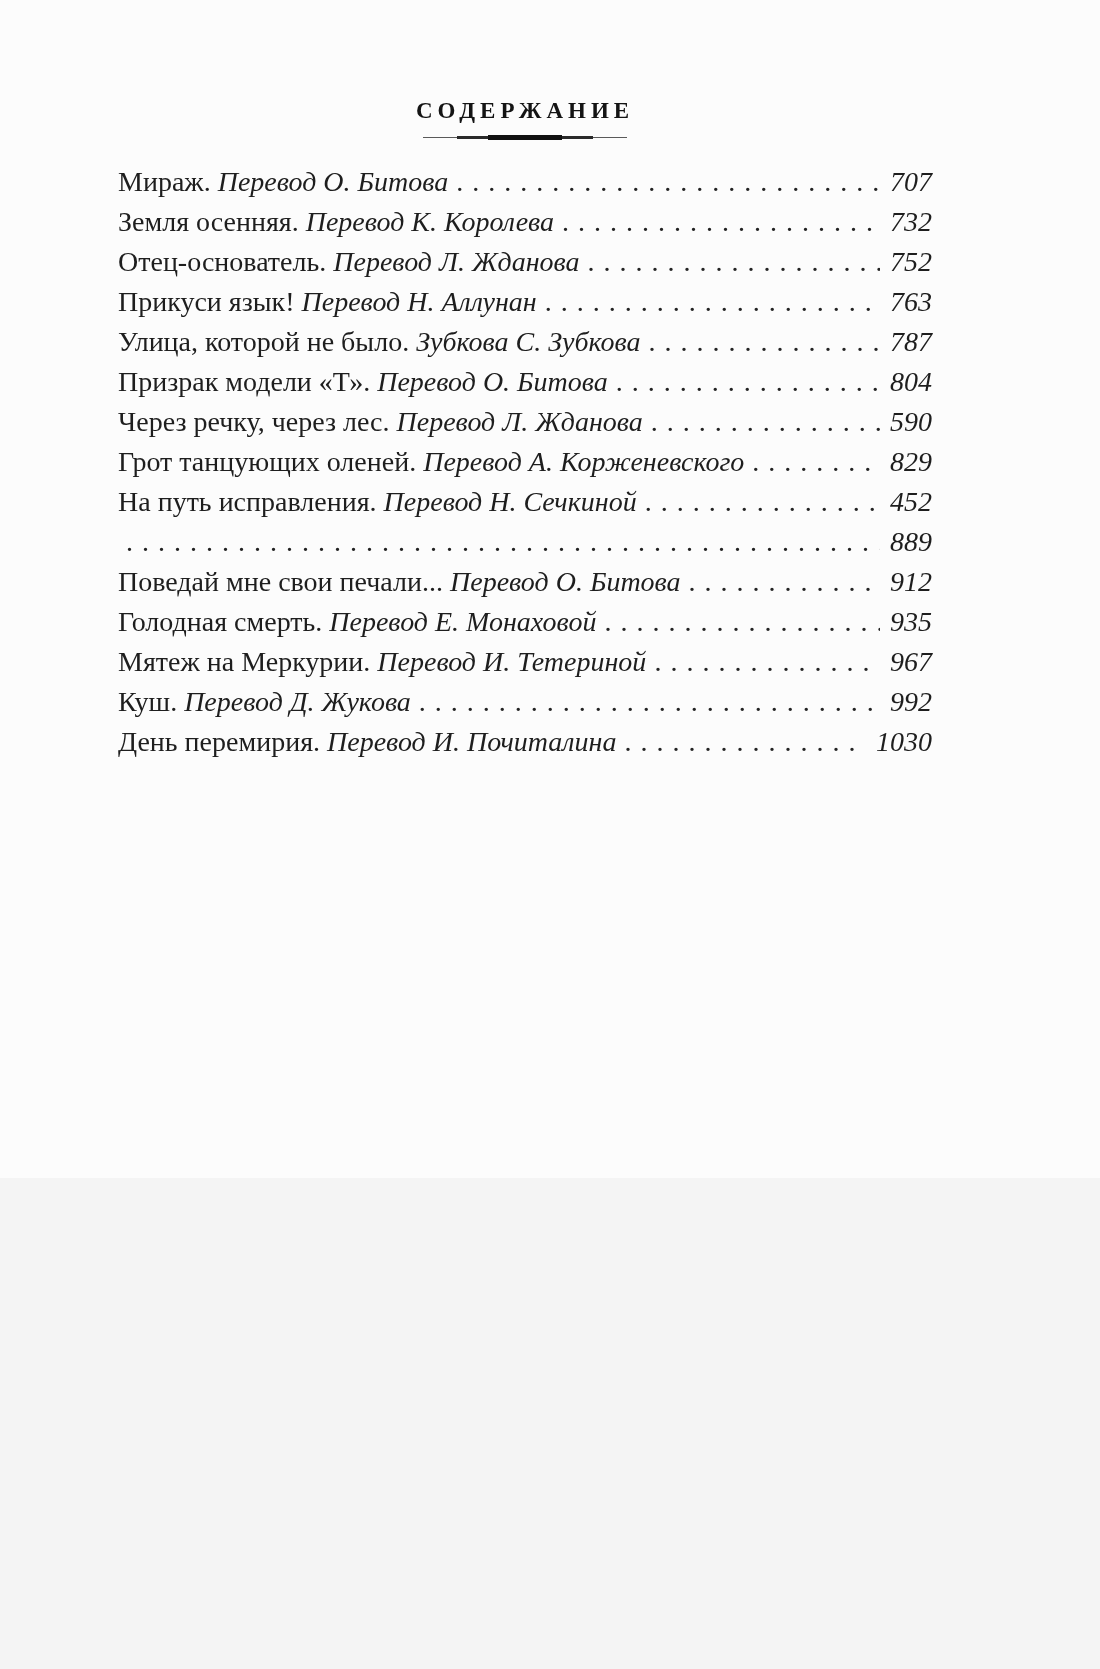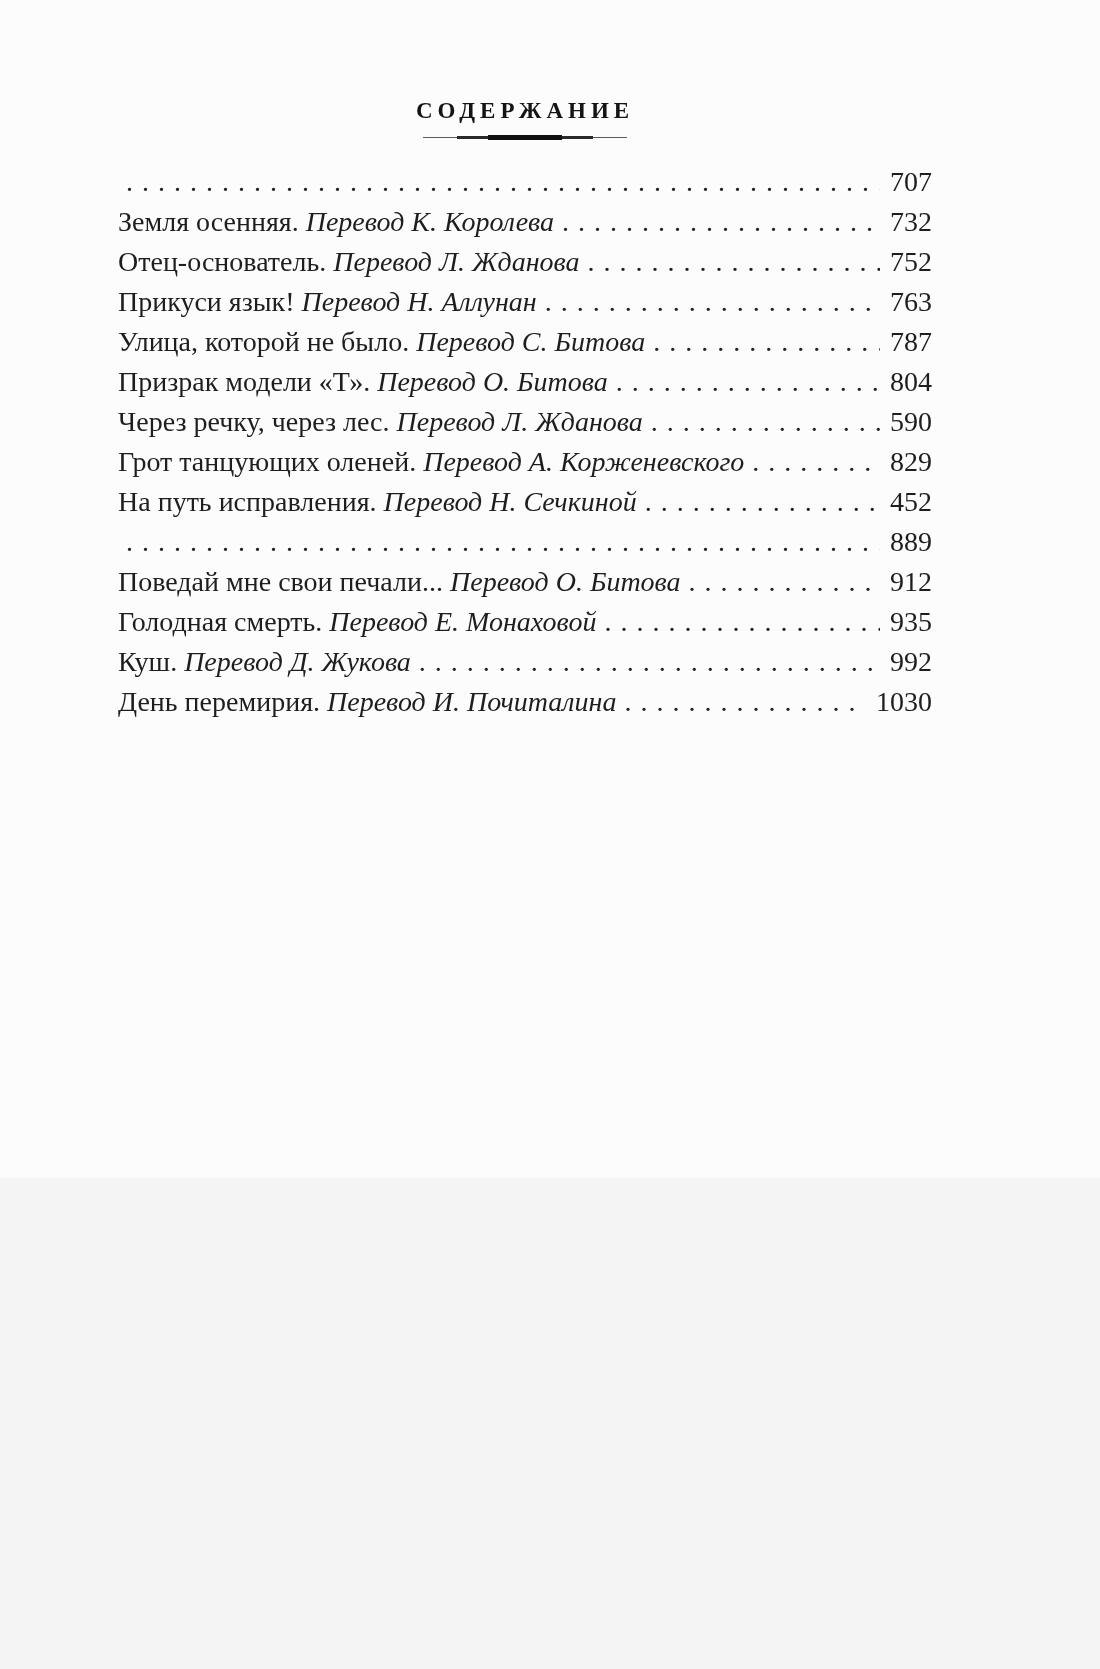--- a/index.html
+++ b/index.html
@@ -78,39 +78,43 @@
     margin-left: 8px;
     color: #222222;
   }
   .leader::after {
     content: ". . . . . . . . . . . . . . . . . . . . . . . . . . . . . . . . . . . . . . . . . . . . . . . . . . . . . . . . . . . . . . . . . . . . . . . . . . . .";
     letter-spacing: 1px;
   }
   .entry-page {
     flex: 0 0 auto;
     padding-left: 10px;
+    font-style: italic;
   }
 </style>
 </head>
 <body>
 
 <div class="page">
   <div class="content">
 
     <div class="header">
       <div class="contents-title">СОДЕРЖАНИЕ</div>
       <div class="rule">
         <span class="thin"></span>
         <span class="mid"></span>
         <span class="thick"></span>
       </div>
     </div>
 
     <div class="toc" id="toc-list">
       <div class="toc-row">
+        <span class="entry-text">
+          <span class="entry-title">Мираж.</span><span class="entry-translator">Перевод О. Битова</span>
+        </span>
         <span class="leader"></span>
         <span class="entry-page">707</span>
       </div>
 
       <div class="toc-row">
         <span class="entry-text">
           <span class="entry-title">Земля осенняя.</span><span class="entry-translator">Перевод К. Королева</span>
         </span>
         <span class="leader"></span>
         <span class="entry-page">732</span>
@@ -127,21 +131,21 @@
       <div class="toc-row">
         <span class="entry-text">
           <span class="entry-title">Прикуси язык!</span><span class="entry-translator">Перевод Н. Аллунан</span>
         </span>
         <span class="leader"></span>
         <span class="entry-page">763</span>
       </div>
 
       <div class="toc-row">
         <span class="entry-text">
-          <span class="entry-title">Улица, которой не было.</span><span class="entry-translator">Перевод С. Битова</span>
+          <span class="entry-title">Улица, которой не было.</span><span class="entry-translator">Зубкова С. Зубкова</span>
         </span>
         <span class="leader"></span>
         <span class="entry-page">787</span>
       </div>
 
       <div class="toc-row">
         <span class="entry-text">
           <span class="entry-title">Призрак модели «Т».</span><span class="entry-translator">Перевод О. Битова</span>
         </span>
         <span class="leader"></span>
@@ -186,20 +190,27 @@
       </div>
 
       <div class="toc-row">
         <span class="entry-text">
           <span class="entry-title">Голодная смерть.</span><span class="entry-translator">Перевод Е. Монаховой</span>
         </span>
         <span class="leader"></span>
         <span class="entry-page">935</span>
       </div>
 
+      <div class="toc-row">
+        <span class="entry-text">
+          <span class="entry-title">Мятеж на Меркурии.</span><span class="entry-translator">Перевод И. Тетериной</span>
+        </span>
+        <span class="leader"></span>
+        <span class="entry-page">967</span>
+      </div>
 
       <div class="toc-row">
         <span class="entry-text">
           <span class="entry-title">Куш.</span><span class="entry-translator">Перевод Д. Жукова</span>
         </span>
         <span class="leader"></span>
         <span class="entry-page">992</span>
       </div>
 
       <div class="toc-row">

